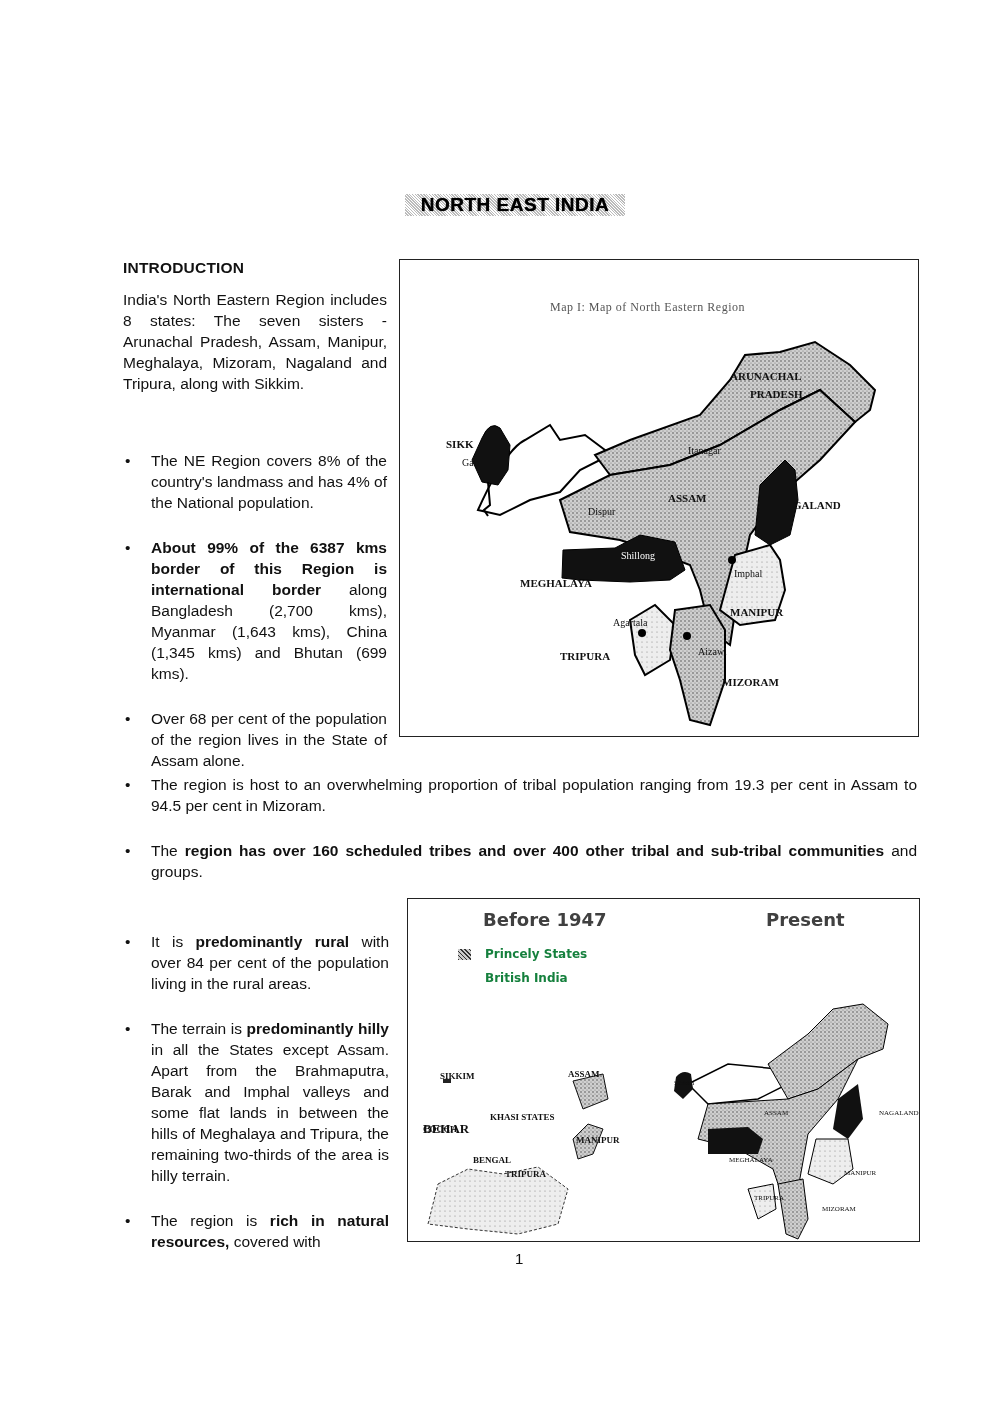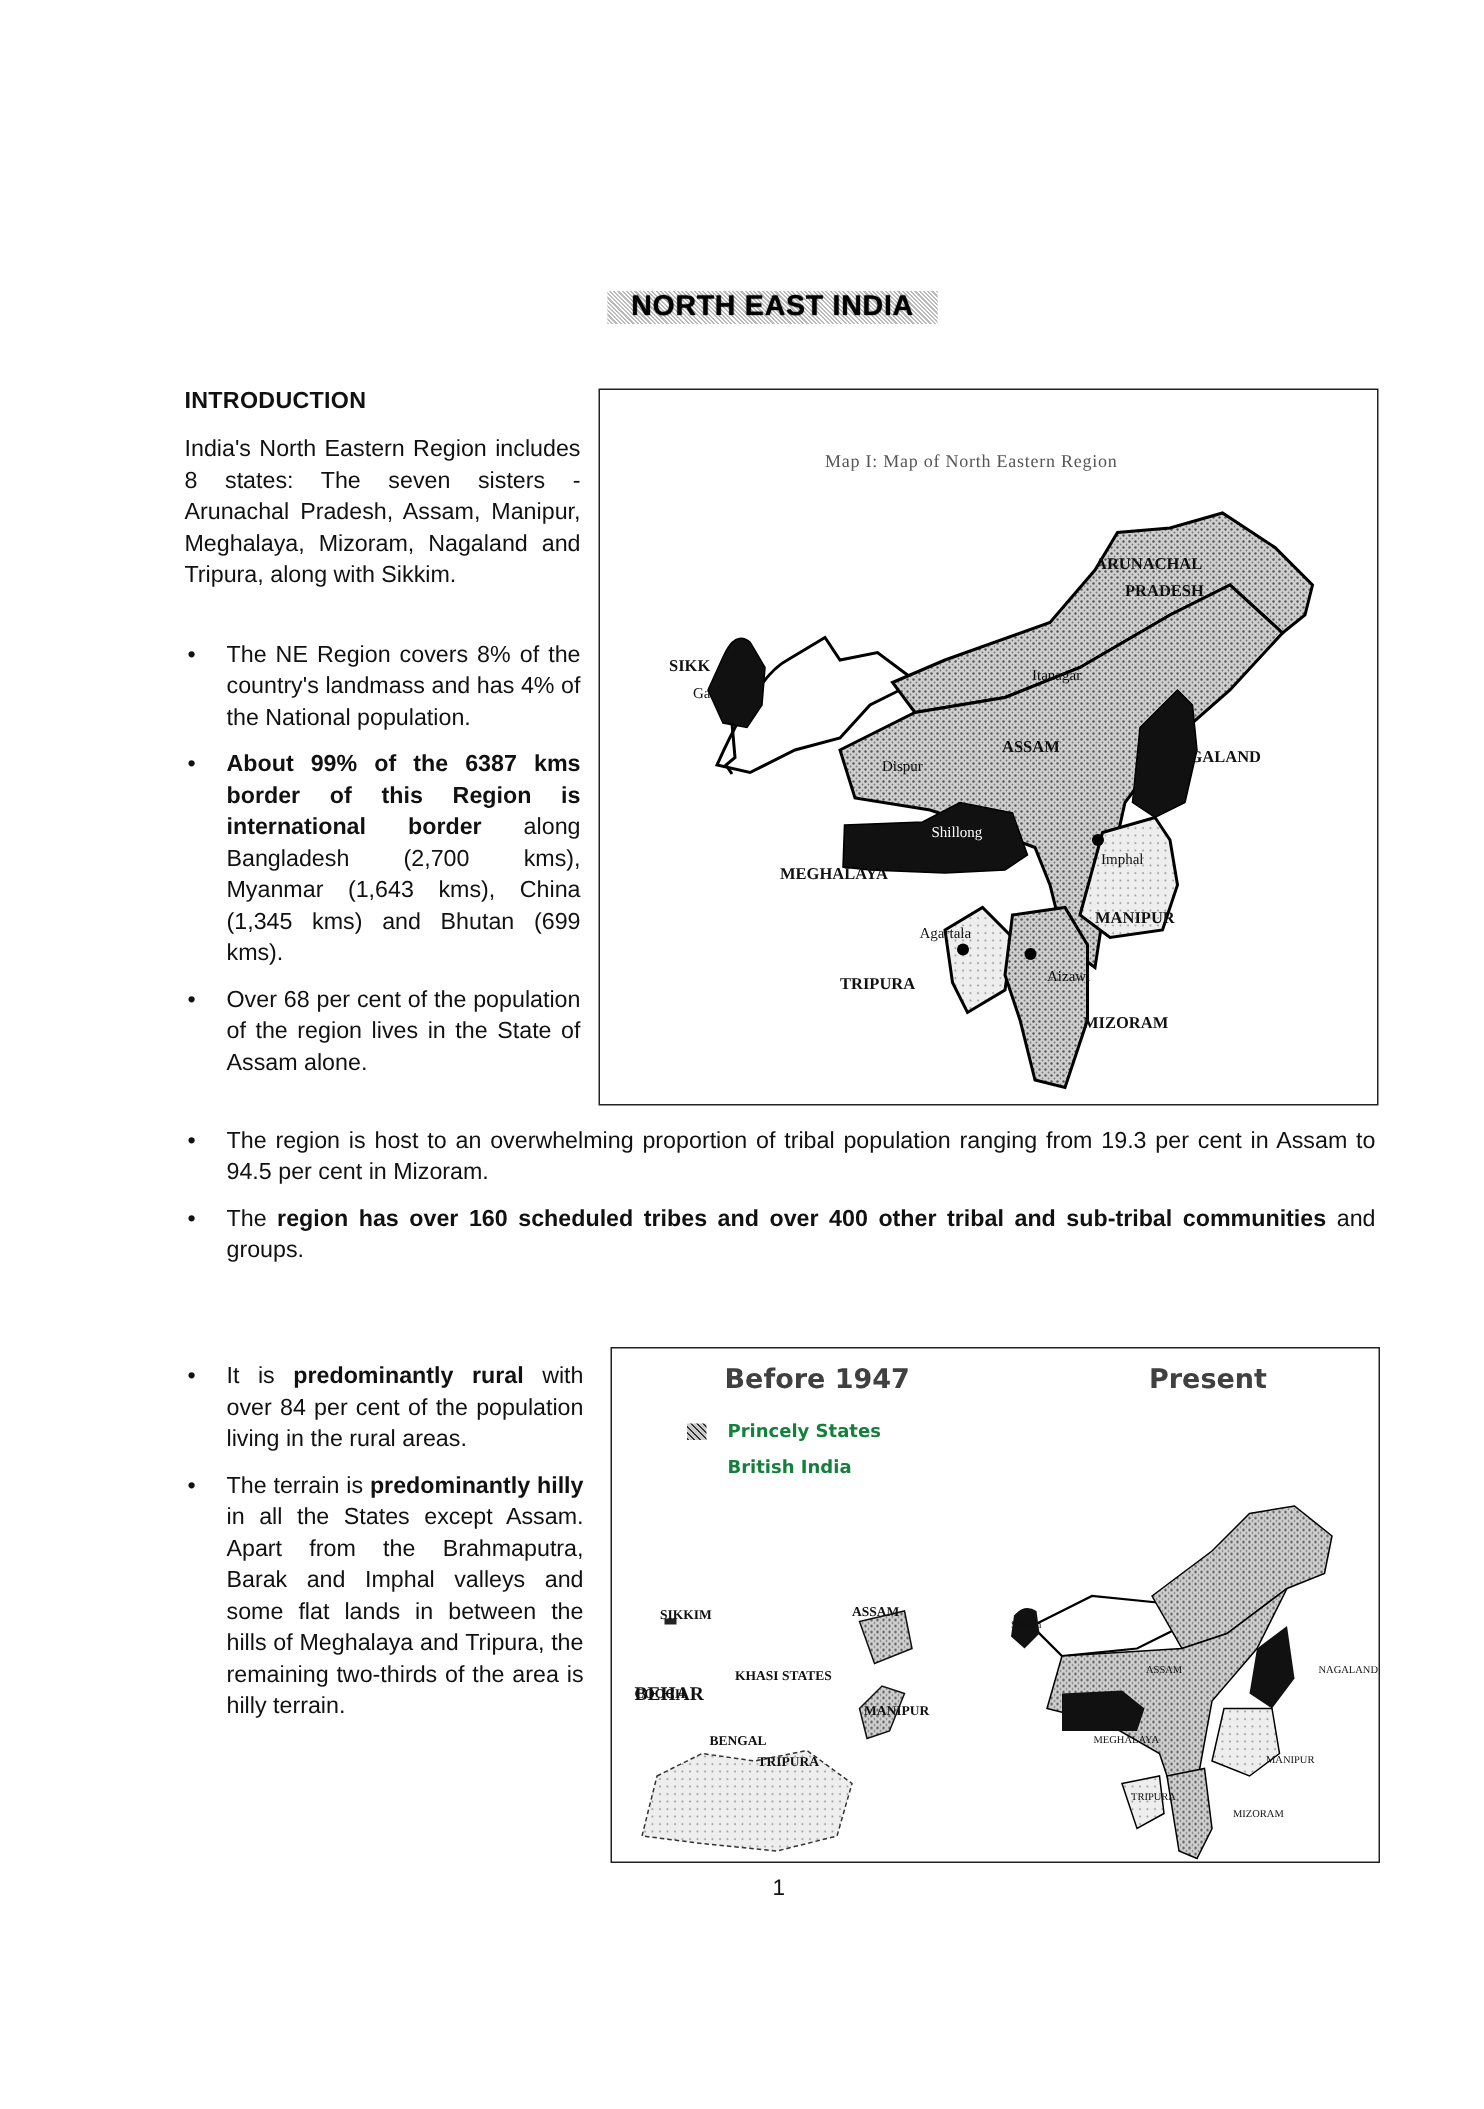--- a/index.html
+++ b/index.html
@@ -8,21 +8,21 @@
   .page-title { position: absolute; left: 405px; top: 194px; width: 220px; height: 22px;
     background: repeating-linear-gradient(45deg,#bbb 0 1px,#fff 1px 2px), #ddd;
     font-weight: bold; font-size: 19px; letter-spacing: 0.5px; text-align: center;
     line-height: 22px; color: #000; text-shadow: 0 0 1px #000; }
   .intro-heading { position: absolute; left: 123px; top: 259px; font-size: 15.5px;
     font-weight: bold; letter-spacing: 0.2px; }
   .col-text { position: absolute; left: 123px; width: 264px; font-size: 15.5px; line-height: 21px;
     text-align: justify; }
   .intro-para { top: 289px; }
   ul.bullets { list-style: none; margin: 0; padding: 0; }
-  ul.bullets li { position: relative; padding-left: 28px; margin-bottom: 10px; text-align: justify; }
+  ul.bullets li { position: relative; padding-left: 28px; margin-bottom: 10px; text-align: justify; margin-top: 24px; }
   ul.bullets li::before { content: "•"; position: absolute; left: 2px; top: 0; }
   .left-bullets-1 { position: absolute; left: 123px; top: 426px; width: 264px; font-size: 15.5px; line-height: 21px; }
   .full-bullets { position: absolute; left: 123px; top: 750px; width: 794px; font-size: 15.5px; line-height: 21px; }
   .left-bullets-2 { position: absolute; left: 123px; top: 907px; width: 266px; font-size: 15.5px; line-height: 21px; }
   b { font-weight: bold; }
 
   .map-box-1 { position: absolute; left: 399px; top: 259px; width: 518px; height: 476px;
     border: 1.5px solid #222; background: #fff; }
   .map-caption { position: absolute; left: 150px; top: 40px; font-family: "Liberation Serif", serif;
     font-size: 12px; color: #555; letter-spacing: 0.5px; }
@@ -117,20 +117,21 @@
   <ul class="bullets">
     <li><span>The region is host to an overwhelming proportion of tribal population ranging from 19.3 per cent in Assam to 94.5 per cent in Mizoram.</span></li>
     <li><span>The </span><b>region has over 160 scheduled tribes and over 400 other tribal and sub-tribal communities</b><span> and groups.</span></li>
   </ul>
 </div>
 
 <div class="left-bullets-2">
   <ul class="bullets">
     <li><span>It is </span><b>predominantly rural</b><span> with over 84 per cent of the population living in the rural areas.</span></li>
     <li><span>The terrain is </span><b>predominantly hilly</b><span> in all the States except Assam. Apart from the Brahmaputra, Barak and Imphal valleys and some flat lands in between the hills of Meghalaya and Tripura, the remaining two-thirds of the area is hilly terrain.</span></li>
+    <li><span>The region is </span><b>rich in natural resources,</b><span> covered with</span></li>
   </ul>
 </div>
 
 <div class="map-box-2">
   <div class="panel-title" style="left:75px;top:10px;">Before 1947</div>
   <div class="panel-title" style="left:358px;top:10px;">Present</div>
   <div class="legend-row" style="left:50px;top:48px;">
     <span class="legend-swatch"></span>
     <span>Princely States</span>
   </div>

